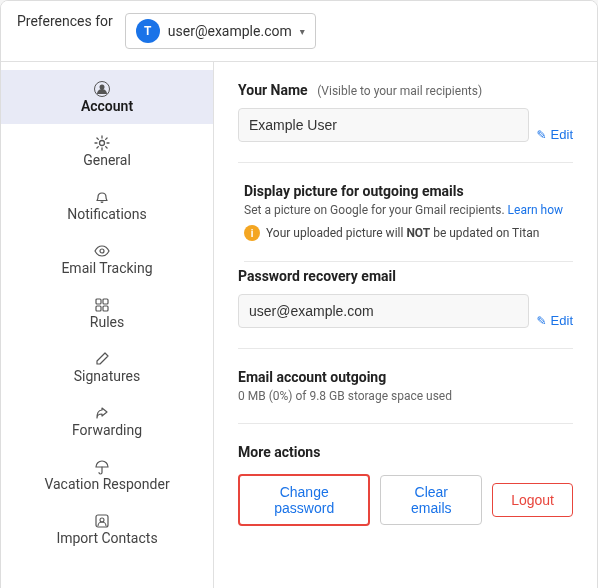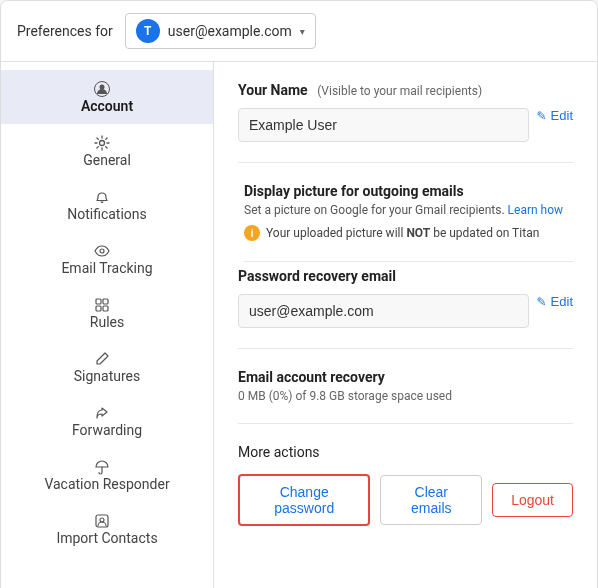--- a/index.html
+++ b/index.html
@@ -14,21 +14,20 @@
     }
     .container {
       width: 598px;
       background: #fff;
       border: 1px solid #ddd;
       border-radius: 8px;
       overflow: hidden;
     }
     .header {
       display: flex;
-      align-items: center;
       padding: 12px 16px;
       border-bottom: 1px solid #e0e0e0;
       background: #fff;
     }
     .header-label {
       font-size: 14px;
       color: #333;
       margin-right: 12px;
       font-weight: 400;
     }
@@ -115,21 +114,21 @@
       border-bottom: none;
     }
     .section-title {
       font-size: 14px;
       font-weight: 700;
       color: #222;
       margin-bottom: 4px;
     }
     .input-row {
       display: flex;
-      align-items: flex-start;
+      align-items: flex-end;
       gap: 8px;
     }
     .input-field {
       flex: 1;
       padding: 8px 10px;
       border: 1px solid #ddd;
       border-radius: 4px;
       font-size: 14px;
       color: #333;
       background: #f8f8f8;
@@ -181,21 +180,21 @@
       font-weight: 700;
       flex-shrink: 0;
     }
     .storage-section {}
     .storage-desc {
       font-size: 12px;
       color: #666;
     }
     .more-actions-title {
       font-size: 14px;
-      font-weight: 400;
+      font-weight: 700;
       color: #222;
       margin-bottom: 14px;
     }
     .actions-row {
       display: flex;
       gap: 10px;
       align-items: center;
     }
     .btn {
       padding: 8px 18px;
@@ -363,21 +362,21 @@
         <div class="input-row">
           <input class="input-field" type="text" readonly="" value="user@example.com" style="">
           <button class="edit-btn">
             <span class="edit-icon">✎</span>
             <span>Edit</span>
           </button>
         </div>
       </div>
 
       <div class="section storage-section">
-        <div class="section-title">Email account recovery</div>
+        <div class="section-title">Email account outgoing</div>
         <div class="storage-desc">0 MB (0%) of 9.8 GB storage space used</div>
       </div>
 
       <div class="section">
         <div class="more-actions-title">More actions</div>
         <div class="actions-row">
           <button class="btn btn-primary">Change password</button>
           <button class="btn">Clear emails</button>
           <button class="btn btn-logout">Logout</button>
         </div>

